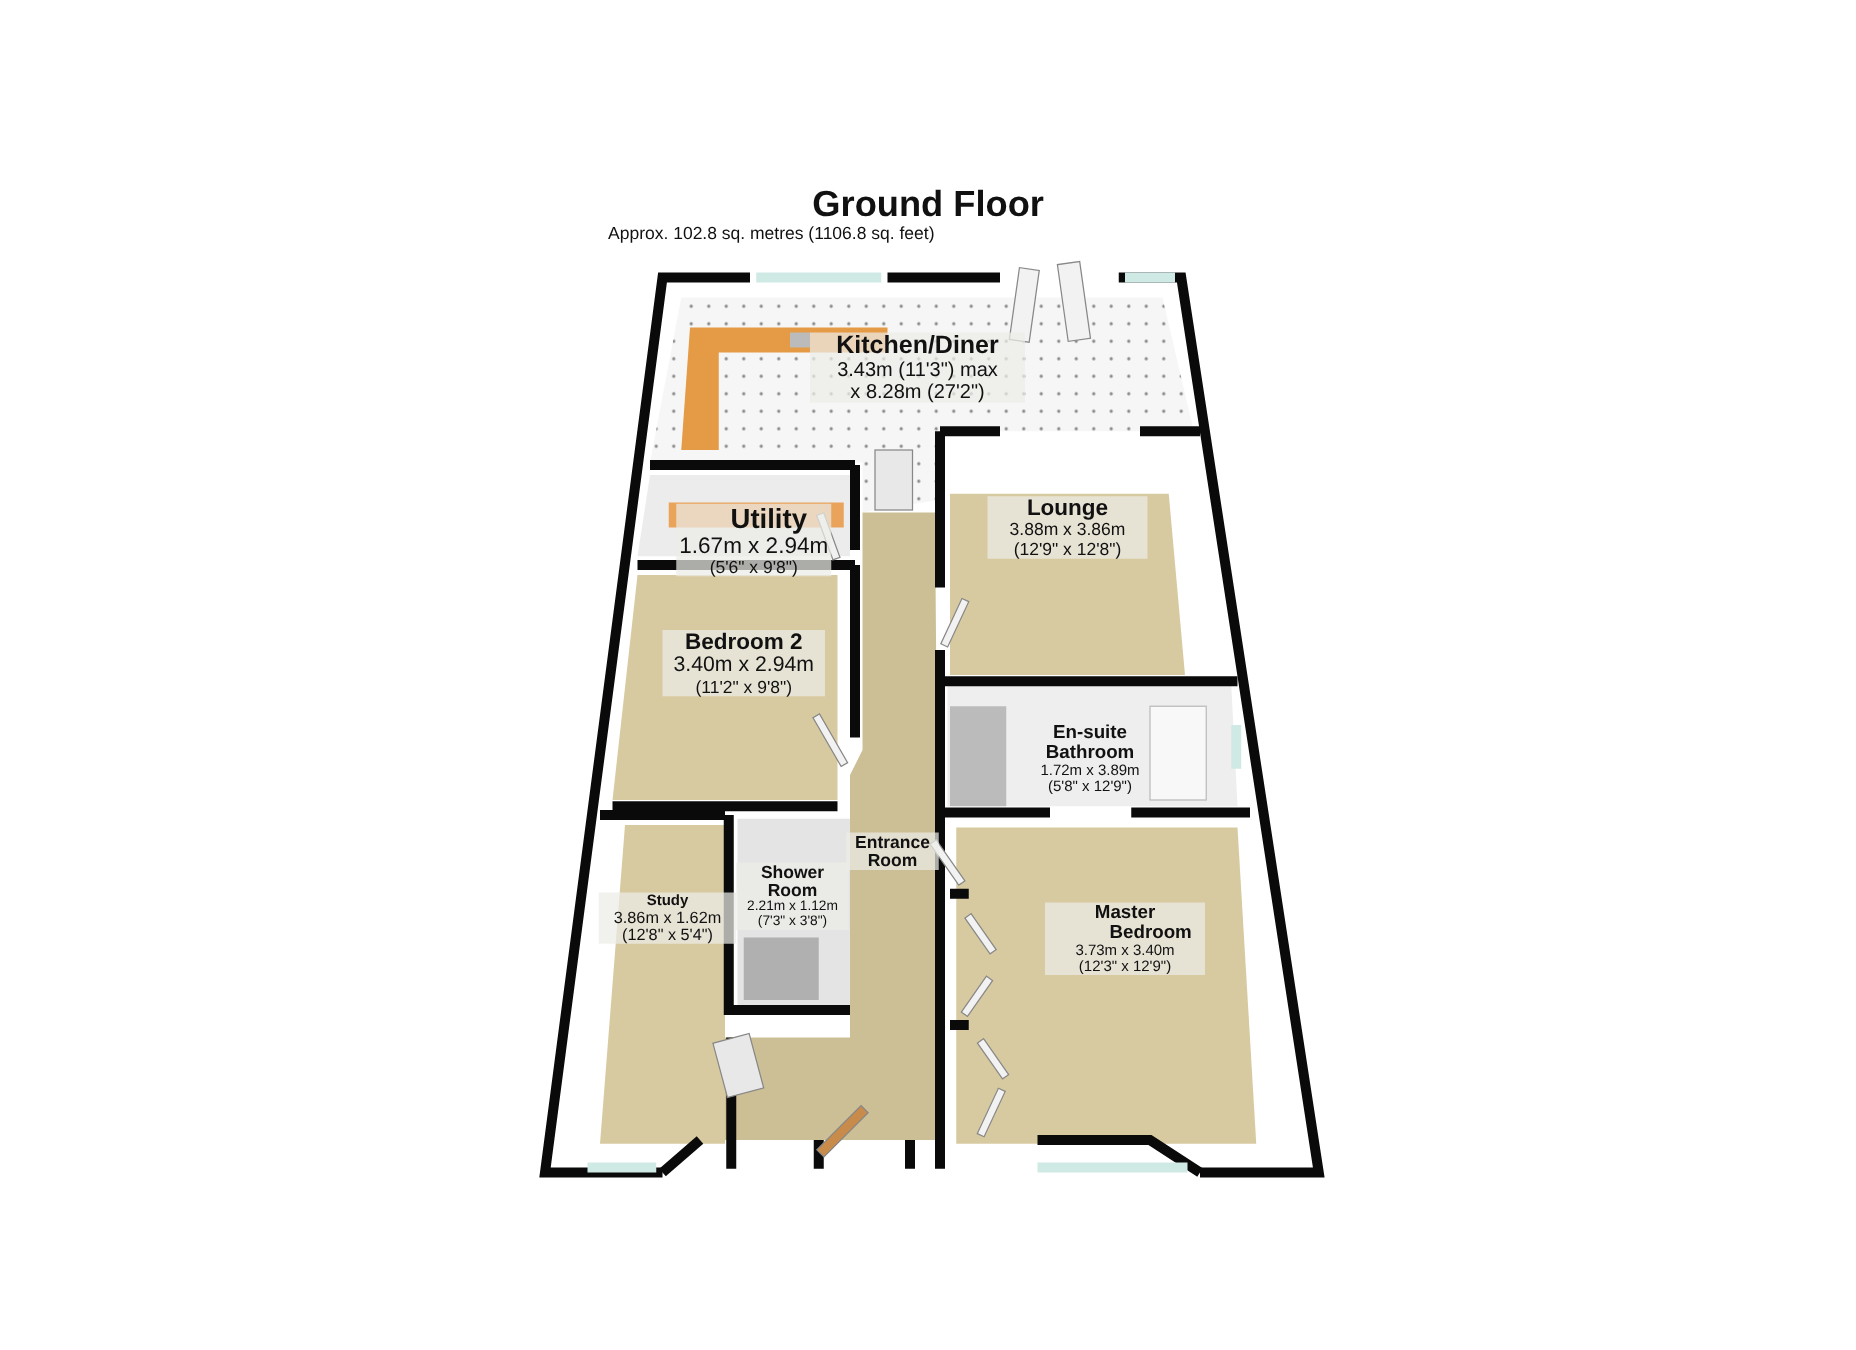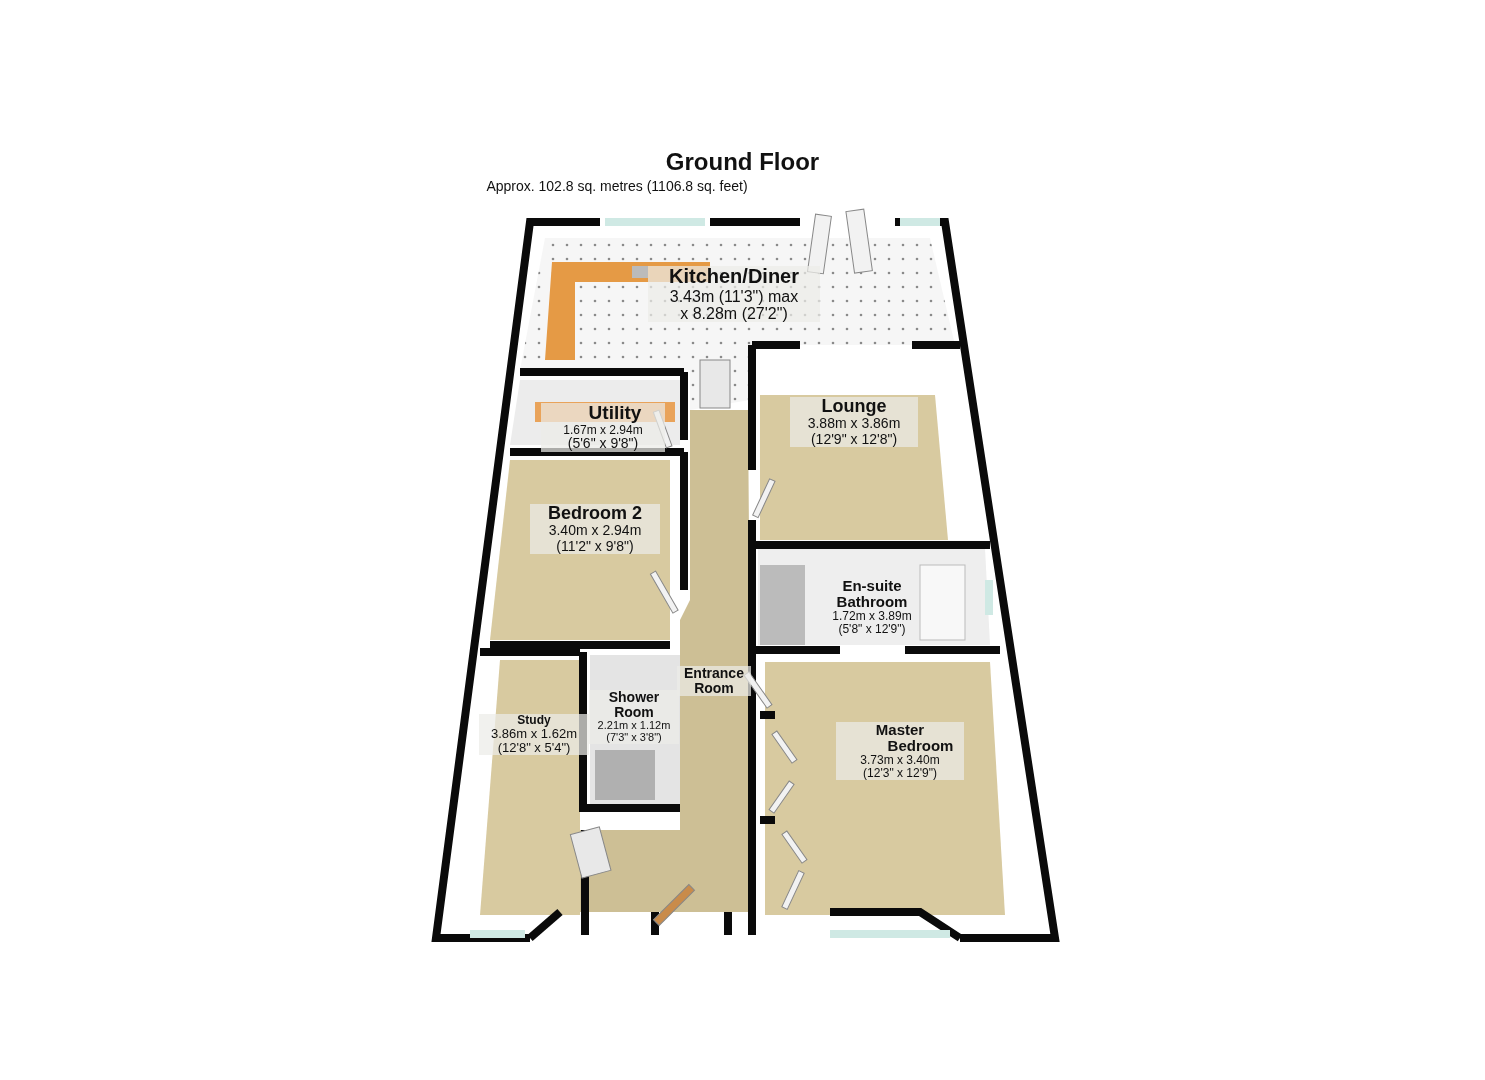--- a/index.html
+++ b/index.html
@@ -1,17 +1,17 @@
 <!DOCTYPE html>
 <html><head>
 <meta charset="utf-8">
 <style>
   html, body { margin: 0; padding: 0; background: #ffffff; }
   body { width: 1485px; height: 1080px; position: relative; overflow: hidden; font-family: "Liberation Sans", sans-serif; }
-  .title { position: absolute; left: 0; width: 1485px; top: 148px; text-align: center; font-weight: bold; font-size: 24px; color: #111; }
+  .title { position: absolute; left: 0; width: 1485px; top: 148px; text-align: center; font-weight: bold; font-size: 29px; color: #111; }
   .subtitle { position: absolute; left: 0; width: 1234px; top: 178px; text-align: center; font-size: 14px; color: #111; }
   svg.plan { position: absolute; left: 0; top: 0; }
   .label { position: absolute; text-align: center; color: #111; background: rgba(235,235,232,0.72); line-height: 1.08; }
   .label .name { font-weight: bold; }
 </style>
 </head>
 <body>
 
 <div class="title">Ground Floor</div>
 <div class="subtitle">Approx. 102.8 sq. metres (1106.8 sq. feet)</div>
@@ -116,34 +116,34 @@
   </g>
 </svg>
 
 <div class="label" style="left:648px;top:266px;width:172px;">
   <div class="name" style="font-size:20px;">Kitchen/Diner</div>
   <div style="font-size:16px;">3.43m (11'3") max</div>
   <div style="font-size:16px;">x 8.28m (27'2")</div>
 </div>
 
 <div class="label" style="left:541px;top:403px;width:124px;">
-  <div class="name" style="font-size:19px;margin-left:24px;">Utility</div>
-  <div style="font-size:12px;">1.67m x 2.94m</div>
+  <div class="name" style="font-size:22px;margin-left:24px;">Utility</div>
+  <div style="font-size:18px;">1.67m x 2.94m</div>
   <div style="font-size:14px;">(5'6" x 9'8")</div>
 </div>
 
 <div class="label" style="left:790px;top:397px;width:128px;">
   <div class="name" style="font-size:18px;">Lounge</div>
   <div style="font-size:14px;">3.88m x 3.86m</div>
   <div style="font-size:14px;">(12'9" x 12'8")</div>
 </div>
 
 <div class="label" style="left:530px;top:504px;width:130px;">
   <div class="name" style="font-size:18px;">Bedroom 2</div>
-  <div style="font-size:14px;">3.40m x 2.94m</div>
+  <div style="font-size:17px;">3.40m x 2.94m</div>
   <div style="font-size:14px;">(11'2" x 9'8")</div>
 </div>
 
 <div class="label" style="left:822px;top:578px;width:100px;background:transparent;">
   <div class="name" style="font-size:15px;">En-suite</div>
   <div class="name" style="font-size:15px;">Bathroom</div>
   <div style="font-size:12px;">1.72m x 3.89m</div>
   <div style="font-size:12px;">(5'8" x 12'9")</div>
 </div>
 

